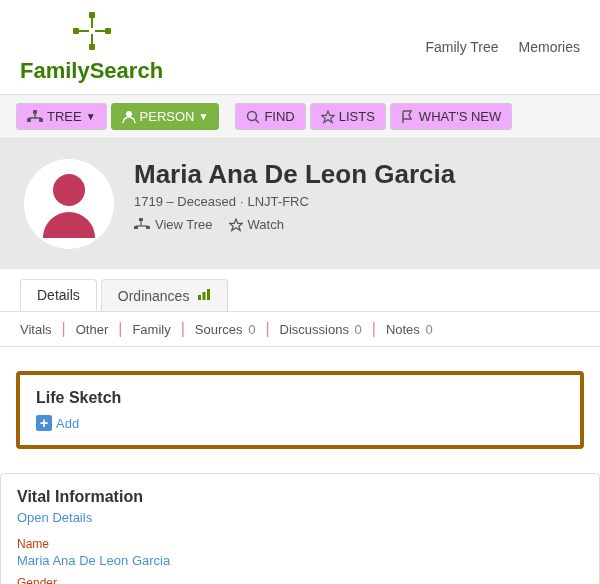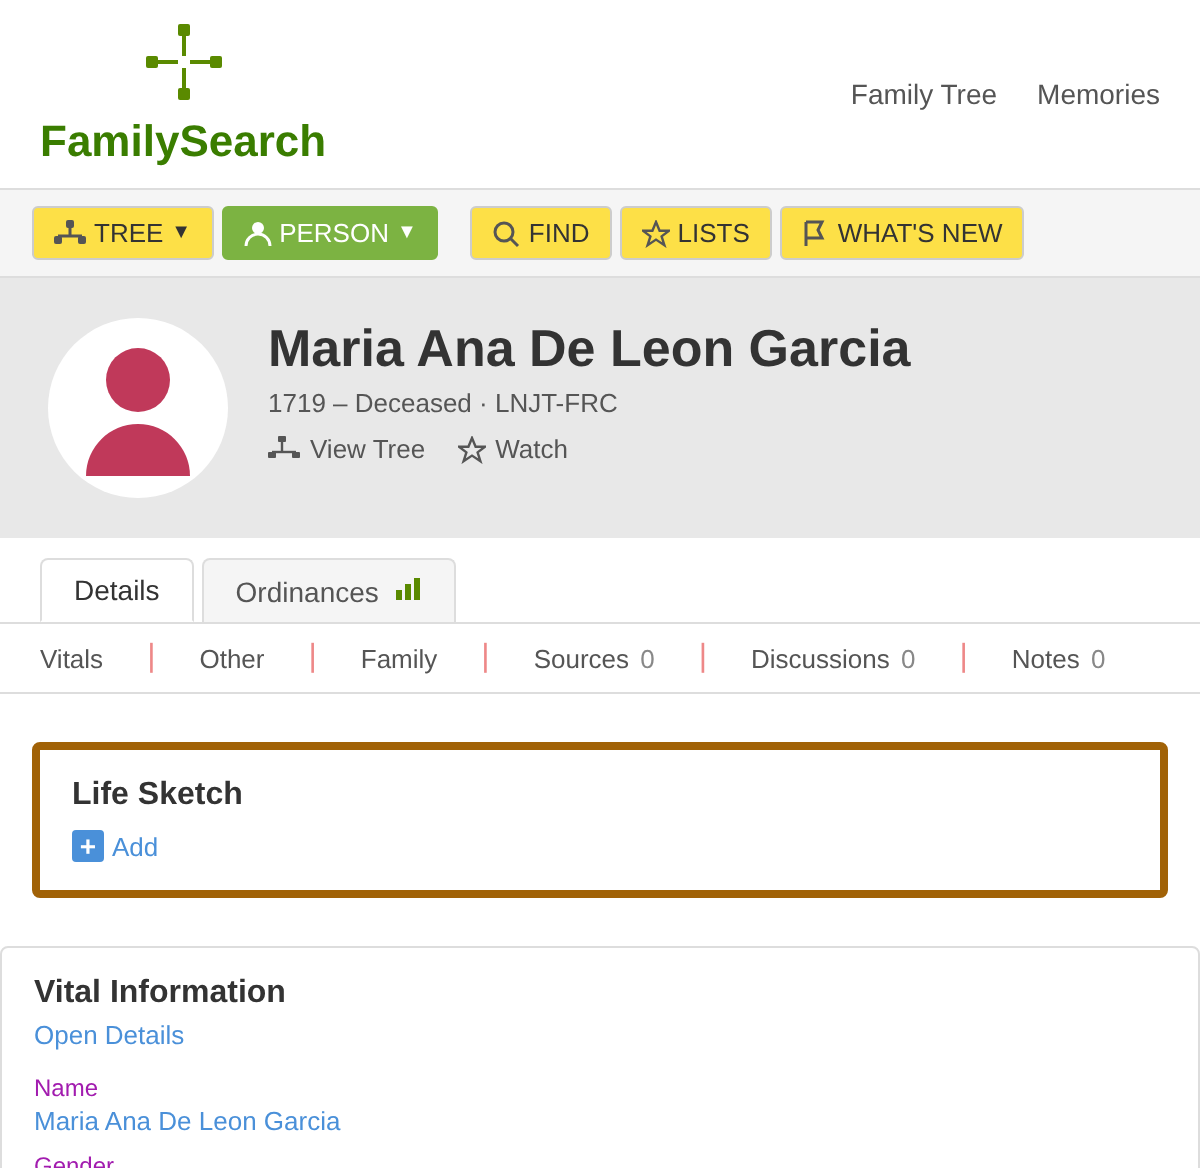--- a/index.html
+++ b/index.html
@@ -8,21 +8,21 @@
     
     .header { display: flex; align-items: center; justify-content: space-between; padding: 10px 20px; border-bottom: 1px solid #ddd; }
     .logo { display: flex; align-items: center; gap: 6px; flex-direction: column; }
     .logo-icon { width: 42px; height: 42px; }
     .logo-text { color: #3a7d00; font-size: 22px; font-weight: bold; }
     .header-nav { display: flex; gap: 20px; }
     .header-nav a { color: #555; text-decoration: none; font-size: 14px; }
 
     
     .toolbar { display: flex; align-items: center; gap: 4px; padding: 8px 16px; background: #f5f5f5; border-bottom: 1px solid #ddd; }
-    .toolbar-btn { display: flex; align-items: center; gap: 4px; padding: 5px 10px; border: 1px solid #ccc; border-radius: 3px; background: #fde047; cursor: pointer; font-size: 13px; color: #333; }
+    .toolbar-btn { display: flex; align-items: center; gap: 4px; padding: 5px 10px; border: 1px solid #ccc; border-radius: 3px; background: #f0abfc; cursor: pointer; font-size: 13px; color: #333; }
     .toolbar-btn.active { background: #7cb342; color: #fff; border-color: #7cb342; }
     .toolbar-btn .caret { font-size: 10px; }
     .toolbar-divider { color: #ccc; margin: 0 4px; }
 
     
     .profile-section { background: #e8e8e8; padding: 20px 24px; display: flex; align-items: flex-start; gap: 20px; }
     .avatar-circle { width: 90px; height: 90px; border-radius: 50%; background: #fff; display: flex; align-items: center; justify-content: center; flex-shrink: 0; }
     .avatar-silhouette { color: #c0395a; font-size: 52px; line-height: 1; margin-top: 8px; }
     .profile-info { flex: 1; }
     .profile-name { font-size: 26px; font-weight: bold; color: #333; margin-bottom: 4px; }
@@ -31,37 +31,37 @@
     .profile-action-btn { display: flex; align-items: center; gap: 5px; background: none; border: none; cursor: pointer; font-size: 13px; color: #555; text-decoration: none; }
 
     
     .tabs-bar { display: flex; align-items: flex-start; gap: 4px; padding: 10px 20px 0; border-bottom: 1px solid #ddd; background: #fff; }
     .tab { padding: 7px 16px; border: 1px solid #ddd; border-bottom: none; border-radius: 4px 4px 0 0; cursor: pointer; font-size: 14px; background: #f5f5f5; color: #555; }
     .tab.active { background: #fff; color: #333; font-weight: 500; border-bottom: 1px solid #fff; margin-bottom: -1px; }
     .tab-badge { display: inline-block; background: #555; color: #fff; border-radius: 50%; width: 18px; height: 18px; text-align: center; line-height: 18px; font-size: 11px; margin-left: 4px; }
     .tab-icon { color: #5a8a00; margin-left: 4px; }
 
     
-    .sub-tabs { display: flex; align-items: center; padding: 8px 20px; border-bottom: 1px solid #ddd; background: #fff; gap: 12px; }
+    .sub-tabs { display: flex; align-items: center; padding: 8px 20px; border-bottom: 1px solid #ddd; background: #fff; gap: 0; }
     .sub-tab { font-size: 13px; color: #555; cursor: pointer; padding: 0 10px; }
     .sub-tab:first-child { padding-left: 0; }
     .sub-tab-sep { color: #e88; font-size: 16px; }
     .sub-tab-count { color: #888; margin-left: 2px; }
 
     
     .content { padding: 0; background: #fff; }
     .section-card { margin: 24px 16px; border: 4px solid #a16207; border-radius: 4px; padding: 14px 16px; }
     .section-title { font-size: 16px; font-weight: bold; color: #333; margin-bottom: 8px; }
     .add-btn { display: flex; align-items: center; gap: 4px; color: #4a90d9; font-size: 13px; cursor: pointer; background: none; border: none; }
     .add-btn .plus-icon { background: #4a90d9; color: #fff; width: 16px; height: 16px; border-radius: 2px; display: inline-flex; align-items: center; justify-content: center; font-size: 14px; font-weight: bold; }
 
     .vital-section { margin: 0 0 12px; border: 1px solid #ddd; border-radius: 4px; padding: 14px 16px; }
     .vital-title { font-size: 16px; font-weight: bold; color: #333; margin-bottom: 4px; }
     .open-details { color: #4a90d9; font-size: 13px; cursor: pointer; margin-bottom: 12px; }
-    .field-label { font-size: 12px; color: #a21caf; margin-bottom: 2px; margin-top: 8px; }
+    .field-label { font-size: 12px; color: #c2410c; margin-bottom: 2px; margin-top: 8px; }
     .field-value { font-size: 13px; color: #4a90d9; }
     .field-value.plain { color: #333; }
   </style>
 </head>
 <body>
 
 <div class="header">
   <div class="logo">
     <svg class="logo-icon" viewBox="0 0 42 42" xmlns="http://www.w3.org/2000/svg">
       <rect x="18" y="2" width="6" height="6" rx="1" fill="#5a8a00"></rect>

